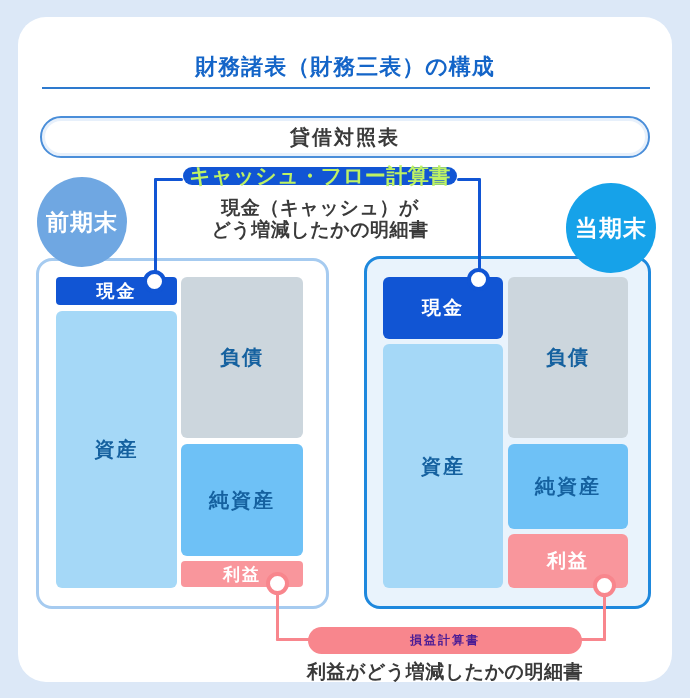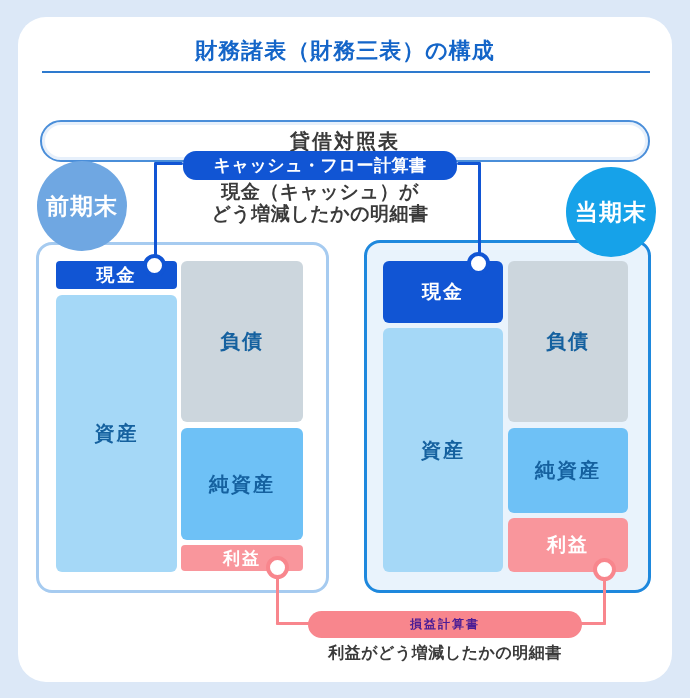--- a/index.html
+++ b/index.html
@@ -8,26 +8,26 @@
     --strong-blue:#1155d4; --bright-blue:#16a2e9; --soft-blue:#6fa7e2;
     --light-blue-box:#a5d8f7; --mid-blue-box:#6ec1f6; --gray-box:#ccd6dd;
     --pink:#f8868d; --pink-box:#f9969c;
     --left-container-border:#a6cbf0; --right-container-border:#1e88dd;
     --right-container-bg:#e9f3fc; --box-text-blue:#15619f; --body-text:#3a3a3a;
   }
   html,body{margin:0;padding:0;}
   body{font-family:"Liberation Sans","DejaVu Sans",sans-serif;}
   .page{position:relative;width:690px;height:698px;background:var(--page-background);overflow:hidden;}
   .card{position:absolute;left:18px;top:17px;width:654px;height:665px;border-radius:28px;background:var(--card-background);}
-  .abs{position:absolute;box-sizing:border-box;}
+  .abs{position:absolute;box-sizing:border-box;margin-top:16px;}
   .center{display:flex;align-items:center;justify-content:center;}
   .page-title{left:18px;top:36px;width:654px;text-align:center;font-size:22px;font-weight:700;color:var(--title-blue);letter-spacing:1px;z-index:2;}
   .title-underline{left:42px;top:71px;width:608px;height:2px;background:var(--underline-blue);z-index:2;}
-  .bs-pill{left:40px;top:120px;width:610px;height:42px;border:2px solid var(--pill-border-blue);border-radius:23px;background:var(--card-background);box-shadow:inset 0 0 0 3px rgba(170,200,240,.28);font-size:20px;font-weight:700;color:var(--body-text);letter-spacing:2px;z-index:2;}
-  .cf-pill{left:183px;top:151px;width:274px;height:29px;border-radius:13px;background:var(--strong-blue);color:#ffffff;font-size:17px;font-weight:700;letter-spacing:.5px;z-index:5;}
+  .bs-pill{left:40px;top:100px;width:610px;height:42px;border:2px solid var(--pill-border-blue);border-radius:23px;background:var(--card-background);box-shadow:inset 0 0 0 3px rgba(170,200,240,.28);font-size:20px;font-weight:700;color:var(--body-text);letter-spacing:2px;z-index:2;}
+  .cf-pill{left:183px;top:151px;width:274px;height:18px;border-radius:13px;background:var(--strong-blue);color:#bef264;font-size:21px;font-weight:700;letter-spacing:.5px;z-index:5;}
   .cf-desc{left:170px;width:300px;text-align:center;font-size:19px;font-weight:600;color:var(--body-text);z-index:4;letter-spacing:.5px;}
   .cf-line1{top:179px;} .cf-line2{top:201px;}
   .badge{width:90px;height:90px;border-radius:50%;color:#fff;font-size:23px;font-weight:700;letter-spacing:1px;z-index:6;}
   .badge-prev{left:37px;top:161px;background:var(--soft-blue);}
   .badge-curr{left:566px;top:167px;background:var(--bright-blue);}
   .bs-box{border-radius:16px;z-index:1;}
   .bs-left{left:36px;top:242px;width:293px;height:351px;background:#fff;border:3px solid var(--left-container-border);}
   .bs-right{left:364px;top:240px;width:287px;height:353px;background:var(--right-container-bg);border:3px solid var(--right-container-border);}
   .cell{z-index:2;font-weight:700;}
   .cell-blue-text{color:var(--box-text-blue);font-size:20px;letter-spacing:2px;}
@@ -46,21 +46,21 @@
   .line-blue{background:var(--strong-blue);} .line-pink{background:var(--pink);}
   .cfl-h{left:154px;top:162px;width:29px;height:3px;} .cfl-v{left:154px;top:162px;width:3px;height:96px;}
   .cfr-h{left:457px;top:162px;width:24px;height:3px;} .cfr-v{left:478px;top:162px;width:3px;height:94px;}
   .pll-v{left:276px;top:568px;width:3px;height:57px;} .pll-h{left:276px;top:622px;width:34px;height:3px;}
   .plr-v{left:603px;top:572px;width:3px;height:53px;} .plr-h{left:580px;top:622px;width:26px;height:3px;}
   .dot{width:23px;height:23px;border-radius:50%;background:#fff;z-index:5;}
   .dot-blue{border:4px solid var(--strong-blue);} .dot-pink{border:4px solid var(--pink);}
   .dot-cash-l{left:143px;top:254px;} .dot-cash-r{left:467px;top:252px;}
   .dot-profit-l{left:266px;top:556px;} .dot-profit-r{left:593px;top:558px;}
   .pl-pill{left:308px;top:611px;width:274px;height:27px;border-radius:14px;background:var(--pink);color:#4c1d95;font-size:12px;font-weight:700;letter-spacing:2px;z-index:5;}
-  .pl-desc{left:295px;top:643px;width:300px;text-align:center;font-size:16px;font-weight:600;color:var(--body-text);letter-spacing:.5px;z-index:4;}
+  .pl-desc{left:295px;top:643px;width:300px;text-align:center;font-size:19px;font-weight:600;color:var(--body-text);letter-spacing:.5px;z-index:4;}
 </style>
 </head>
 <body>
 
 <div class="page">
   <div class="card"></div>
 
   <div class="abs page-title">財務諸表（財務三表）の構成</div>
   <div class="abs title-underline"></div>
 

